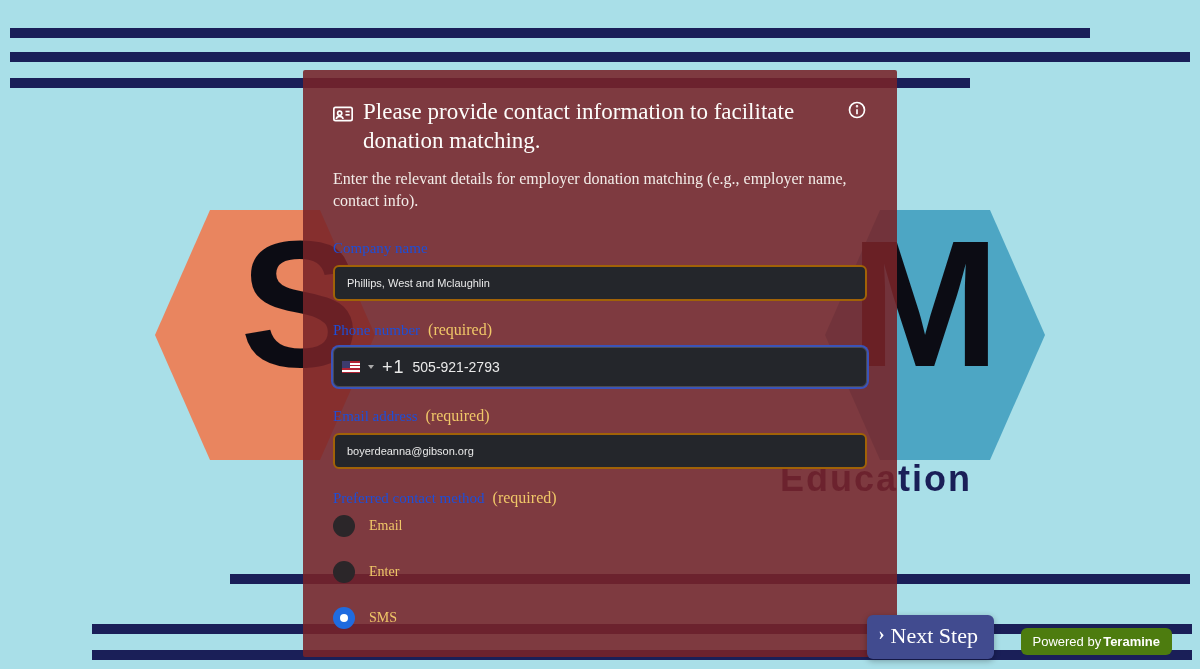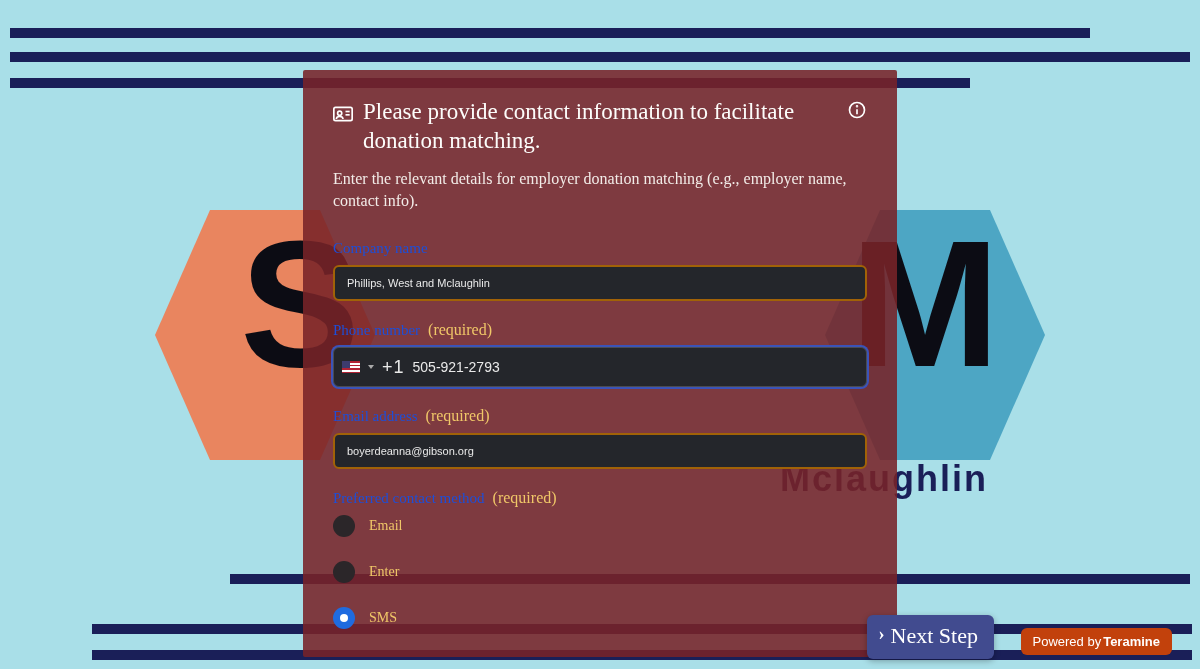--- a/index.html
+++ b/index.html
@@ -206,21 +206,21 @@
     cursor: pointer;
     box-shadow: 0 2px 6px rgba(0,0,0,0.3);
   }
   .next-chevron { font-weight: bold; font-size: 18px; margin-top: -4px; }
 
   
   .powered {
     position: absolute;
     right: 28px;
     bottom: 14px;
-    background: #c2410c;
+    background: #4d7c0f;
     color: #fff;
     border-radius: 6px;
     padding: 6px 12px;
     font-family: Arial, sans-serif;
     font-size: 13px;
     display: flex;
     align-items: baseline;
     gap: 2px;
     cursor: pointer;
   }
@@ -230,21 +230,21 @@
 <body>
 
 <div class="bg-bar" style="left:10px; top:28px; width:1080px;"></div>
 <div class="bg-bar" style="left:10px; top:52px; width:1180px;"></div>
 <div class="bg-bar" style="left:10px; top:78px; width:960px;"></div>
 
 <div class="hex hex-left"></div>
 <div class="hex hex-right"></div>
 <div class="big-letter letter-s">S</div>
 <div class="big-letter letter-m">M</div>
-<div class="edu-text">Mclaughlin</div>
+<div class="edu-text">Education</div>
 
 <div class="bg-bar" style="left:230px; top:574px; width:960px;"></div>
 <div class="bg-bar" style="left:92px; top:624px; width:1100px;"></div>
 <div class="bg-bar" style="left:92px; top:650px; width:1100px;"></div>
 
 <div class="card">
   <div class="card-header">
     <span class="header-icon">
       <svg width="20" height="16" viewBox="0 0 24 18" fill="none" stroke="#fff" stroke-width="2">
         <rect x="1" y="1" width="22" height="16" rx="2"></rect>

